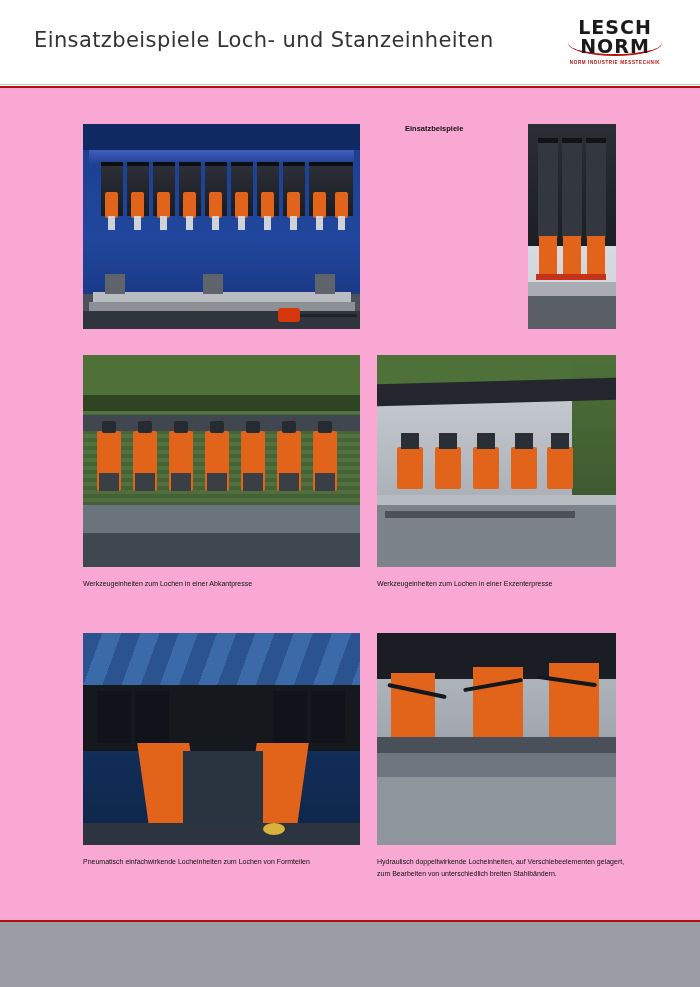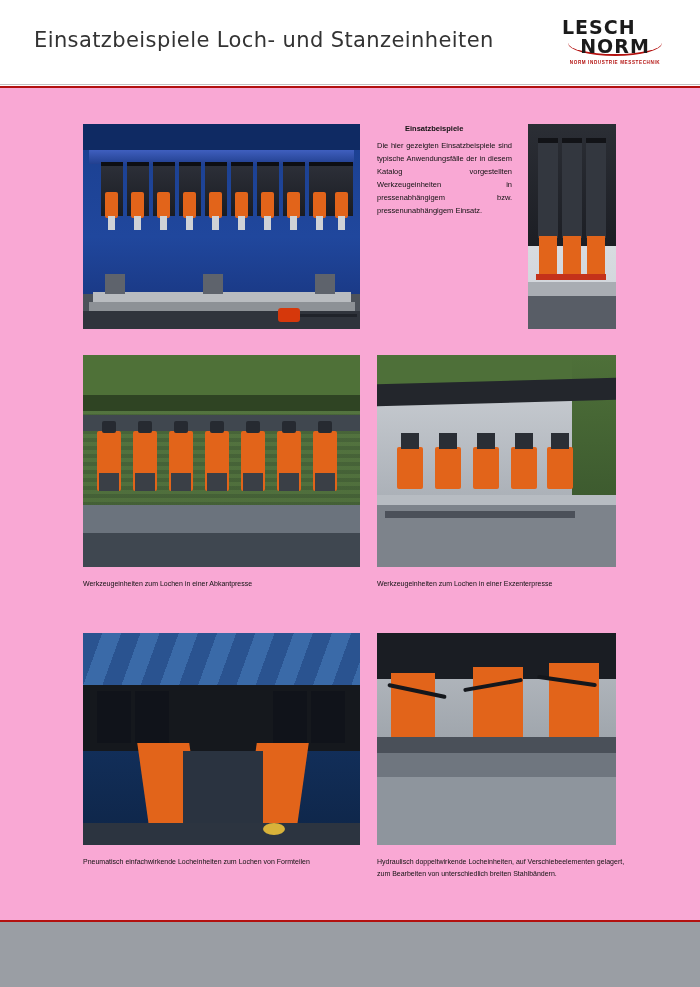--- a/index.html
+++ b/index.html
@@ -36,20 +36,21 @@
   .logo {
     position: absolute;
     right: 32px; top: 16px;
     width: 106px; height: 58px;
     background: #ffffff;
   }
   .logo-main {
     position: absolute;
     left: 0; top: 2px;
     width: 106px;
+    text-align: center;
     font-family: "DejaVu Sans", sans-serif;
     font-weight: bold;
     font-size: 19px;
     line-height: 19px;
     letter-spacing: 1px;
     color: #1b1b1b;
   }
   .logo-sub {
     position: absolute;
     left: 0; top: 21px;
@@ -237,21 +238,20 @@
       <div class="logo-sub">NORM</div>
       <div class="logo-tag">NORM  INDUSTRIE  MESSTECHNIK</div>
     </div>
 
     <div class="header-rule-thin"></div>
     <div class="header-rule-red"></div>
   </div>
 
   <div class="intro">
     <div class="intro-title">Einsatzbeispiele</div>
-    <div class="intro-body">Die hier gezeigten Einsatzbeispiele sind typische Anwendungsfälle der in diesem Katalog vorgestellten Werkzeugeinheiten in pressenabhängigem bzw. pressenunabhängigem Einsatz.</div>
   </div>
 
   <div class="photo p1">
     <div class="p1-bg"></div>
     <div class="p1-top"></div>
     <div class="p1-beam"></div>
     <div class="p1-unit" style="left:18px">
         <div class="arm"></div>
         <div class="tip"></div>
       </div>

